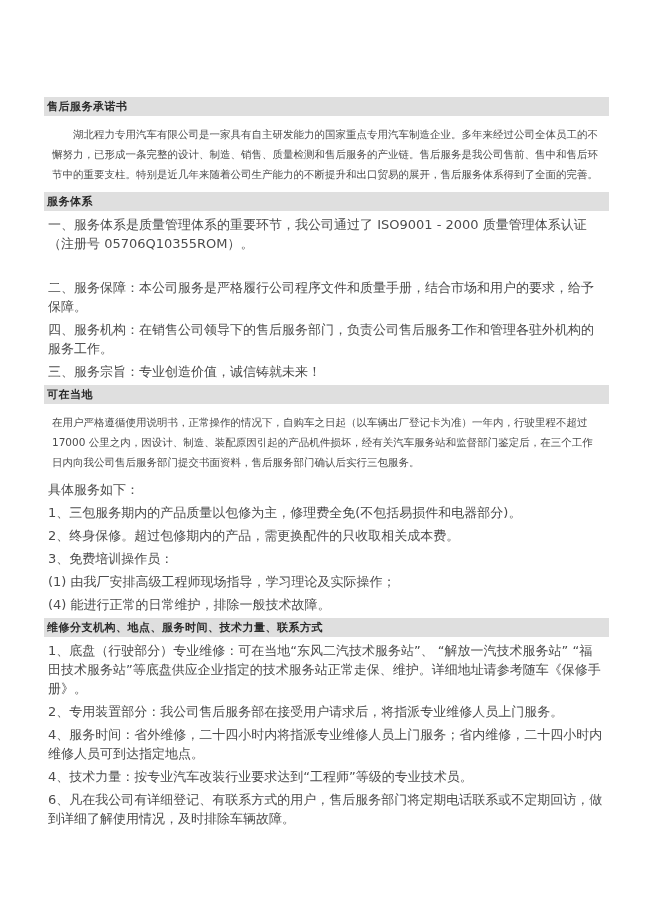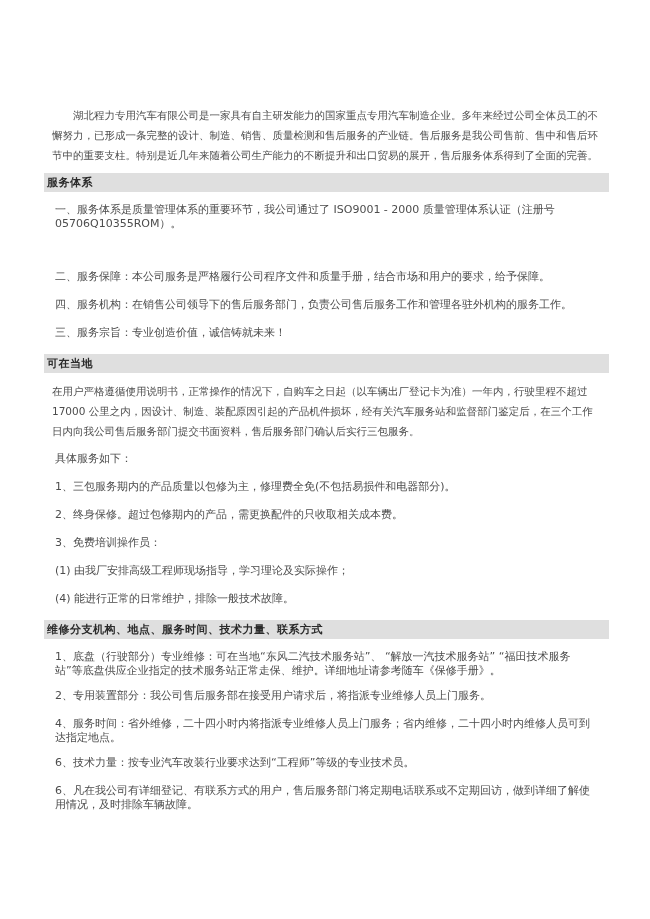--- a/index.html
+++ b/index.html
@@ -40,33 +40,34 @@
     color: #4c4c4c;
     font-size: 10.5px;
     line-height: 20px;
     margin: 8px;
   }
   .para.indent {
     text-indent: 21px;
   }
   .doc-line {
     color: #4c4c4c;
-    font-size: 11px;
-    line-height: 14px;
+    font-size: 13px;
+    line-height: 19px;
     min-height: 17px;
-    margin: 11px;
+    margin: 4px;
   }
 </style>
 </head>
 <body>
 
 <div class="page">
   <div class="content">
 
     <div class="section">
+      <div class="section-heading">售后服务承诺书</div>
       <p class="para indent">湖北程力专用汽车有限公司是一家具有自主研发能力的国家重点专用汽车制造企业。多年来经过公司全体员工的不懈努力，已形成一条完整的设计、制造、销售、质量检测和售后服务的产业链。售后服务是我公司售前、售中和售后环节中的重要支柱。特别是近几年来随着公司生产能力的不断提升和出口贸易的展开，售后服务体系得到了全面的完善。</p>
     </div>
 
     <div class="section">
       <div class="section-heading">服务体系</div>
       <div class="doc-line">一、服务体系是质量管理体系的重要环节，我公司通过了 ISO9001 - 2000 质量管理体系认证（注册号 05706Q10355ROM）。</div>
       <div class="doc-line"></div>
       <div class="doc-line">二、服务保障：本公司服务是严格履行公司程序文件和质量手册，结合市场和用户的要求，给予保障。</div>
       <div class="doc-line">四、服务机构：在销售公司领导下的售后服务部门，负责公司售后服务工作和管理各驻外机构的服务工作。</div>
       <div class="doc-line">三、服务宗旨：专业创造价值，诚信铸就未来！</div>
@@ -81,18 +82,18 @@
       <div class="doc-line">3、免费培训操作员：</div>
       <div class="doc-line">(1) 由我厂安排高级工程师现场指导，学习理论及实际操作；</div>
       <div class="doc-line">(4) 能进行正常的日常维护，排除一般技术故障。</div>
     </div>
 
     <div class="section">
       <div class="section-heading">维修分支机构、地点、服务时间、技术力量、联系方式</div>
       <div class="doc-line">1、底盘（行驶部分）专业维修：可在当地“东风二汽技术服务站”、 “解放一汽技术服务站” “福田技术服务站”等底盘供应企业指定的技术服务站正常走保、维护。详细地址请参考随车《保修手册》。</div>
       <div class="doc-line">2、专用装置部分：我公司售后服务部在接受用户请求后，将指派专业维修人员上门服务。</div>
       <div class="doc-line">4、服务时间：省外维修，二十四小时内将指派专业维修人员上门服务；省内维修，二十四小时内维修人员可到达指定地点。</div>
-      <div class="doc-line">6、技术力量：按专业汽车改装行业要求达到“工程师”等级的专业技术员。</div>
+      <div class="doc-line">4、技术力量：按专业汽车改装行业要求达到“工程师”等级的专业技术员。</div>
       <div class="doc-line">6、凡在我公司有详细登记、有联系方式的用户，售后服务部门将定期电话联系或不定期回访，做到详细了解使用情况，及时排除车辆故障。</div>
     </div>
 
   </div>
 </div>
 
 </body></html>

